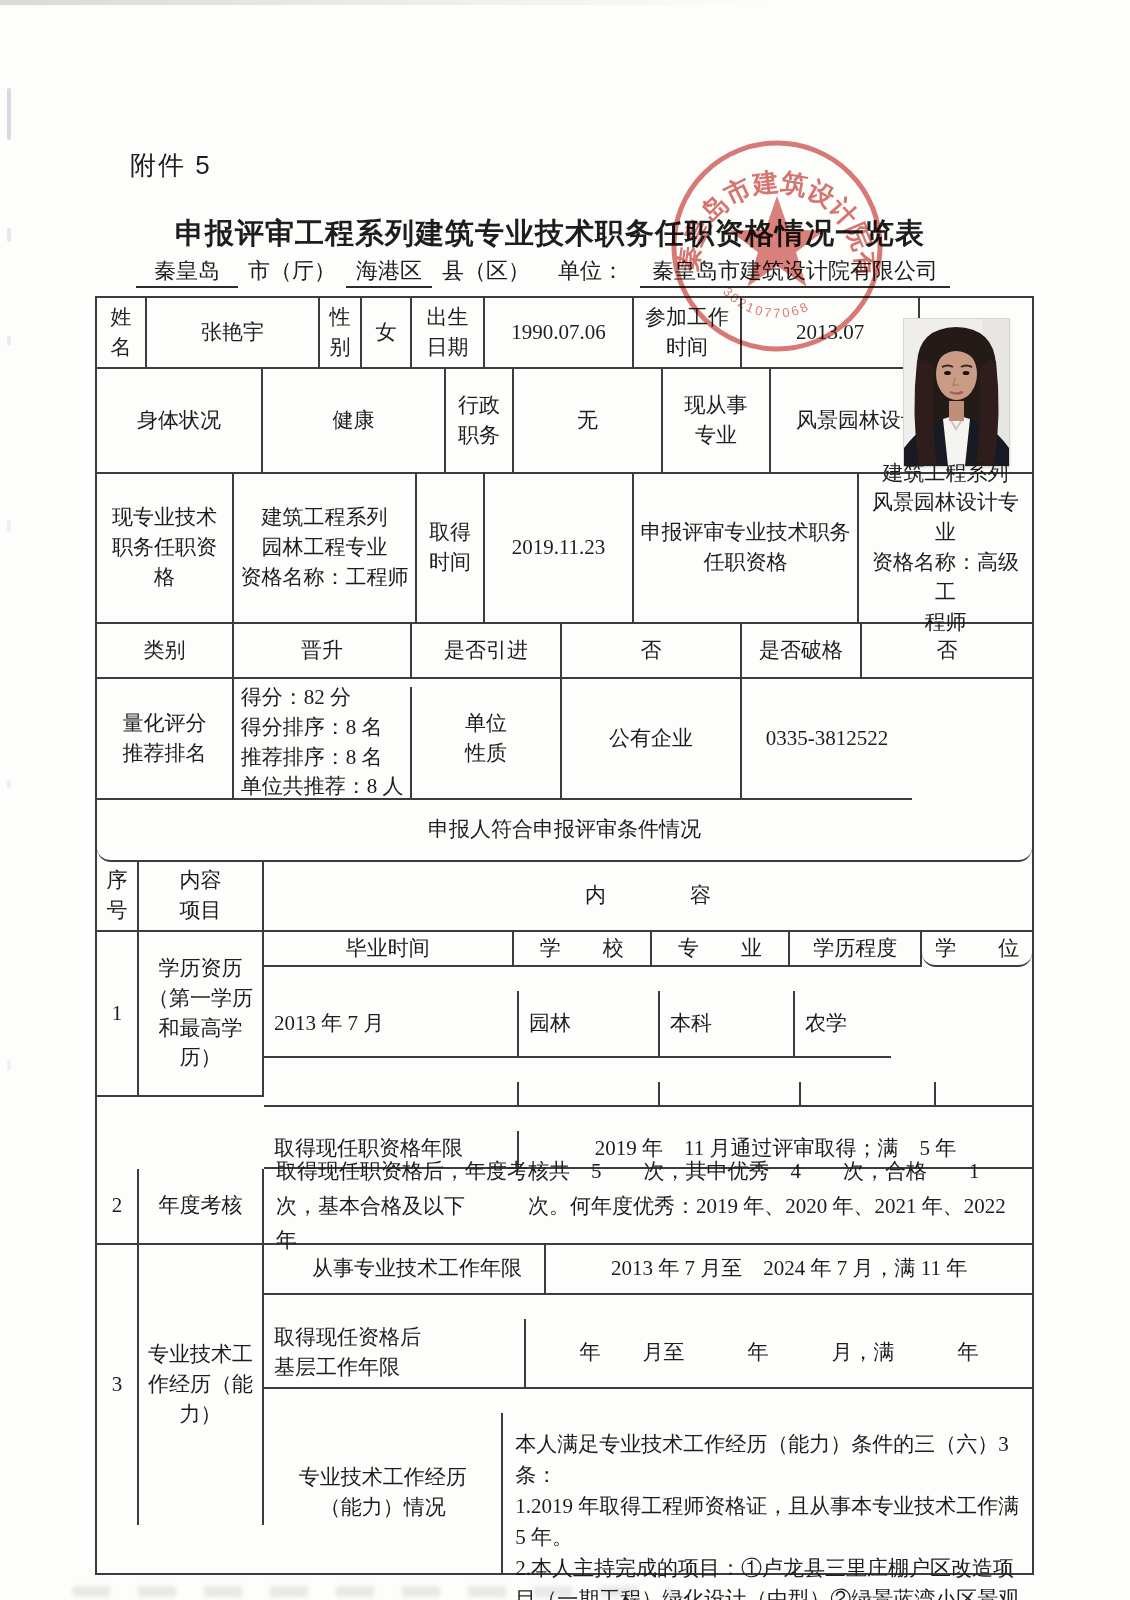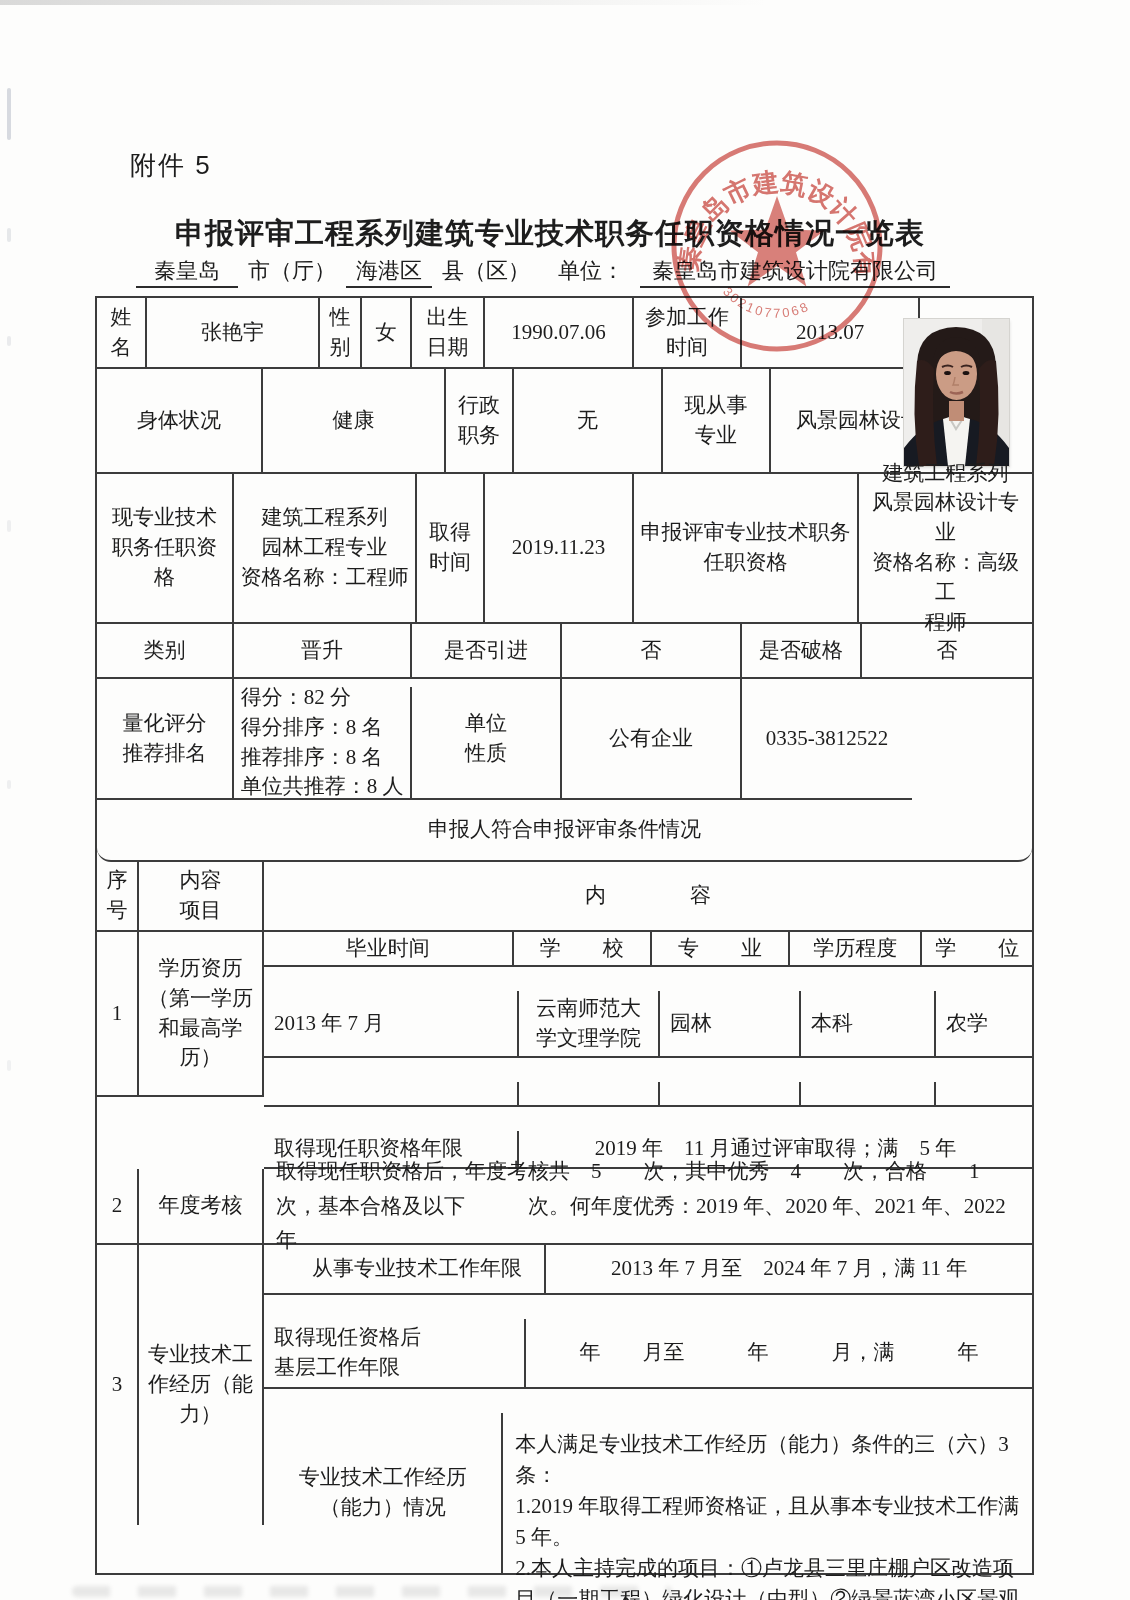--- a/index.html
+++ b/index.html
@@ -177,26 +177,24 @@
       <div class="c" style="width:125px;height:165px;">学历资历
 （第一学历
 和最高学
 历）</div>
       <div class="inner-col" style="width:768px;">
         <div class="r" style="height:35px;">
           <div class="c" style="width:255px;">毕业时间</div>
           <div class="c" style="width:141px;">学　　校</div>
           <div class="c" style="width:141px;">专　　业</div>
           <div class="c" style="width:135px;">学历程度</div>
-          <div class="c last" style="width:112px;">学　　位</div>
+          <div class="c last" style="width:112px;border-radius:14px;">学　　位</div>
         </div>
         <div class="r" style="height:67px;">
           <div class="c left" style="width:255px;">2013 年 7 月</div>
-          <div class="c" style="width:141px;">云南师范大
-学文理学院</div>
           <div class="c left" style="width:141px;">园林</div>
           <div class="c left" style="width:135px;">本科</div>
           <div class="c left last" style="width:96px;">农学</div>
         </div>
         <div class="r" style="height:25px;">
           <div class="c" style="width:255px;"></div>
           <div class="c" style="width:141px;"></div>
           <div class="c" style="width:141px;"></div>
           <div class="c" style="width:135px;"></div>
           <div class="c last" style="width:96px;"></div>

